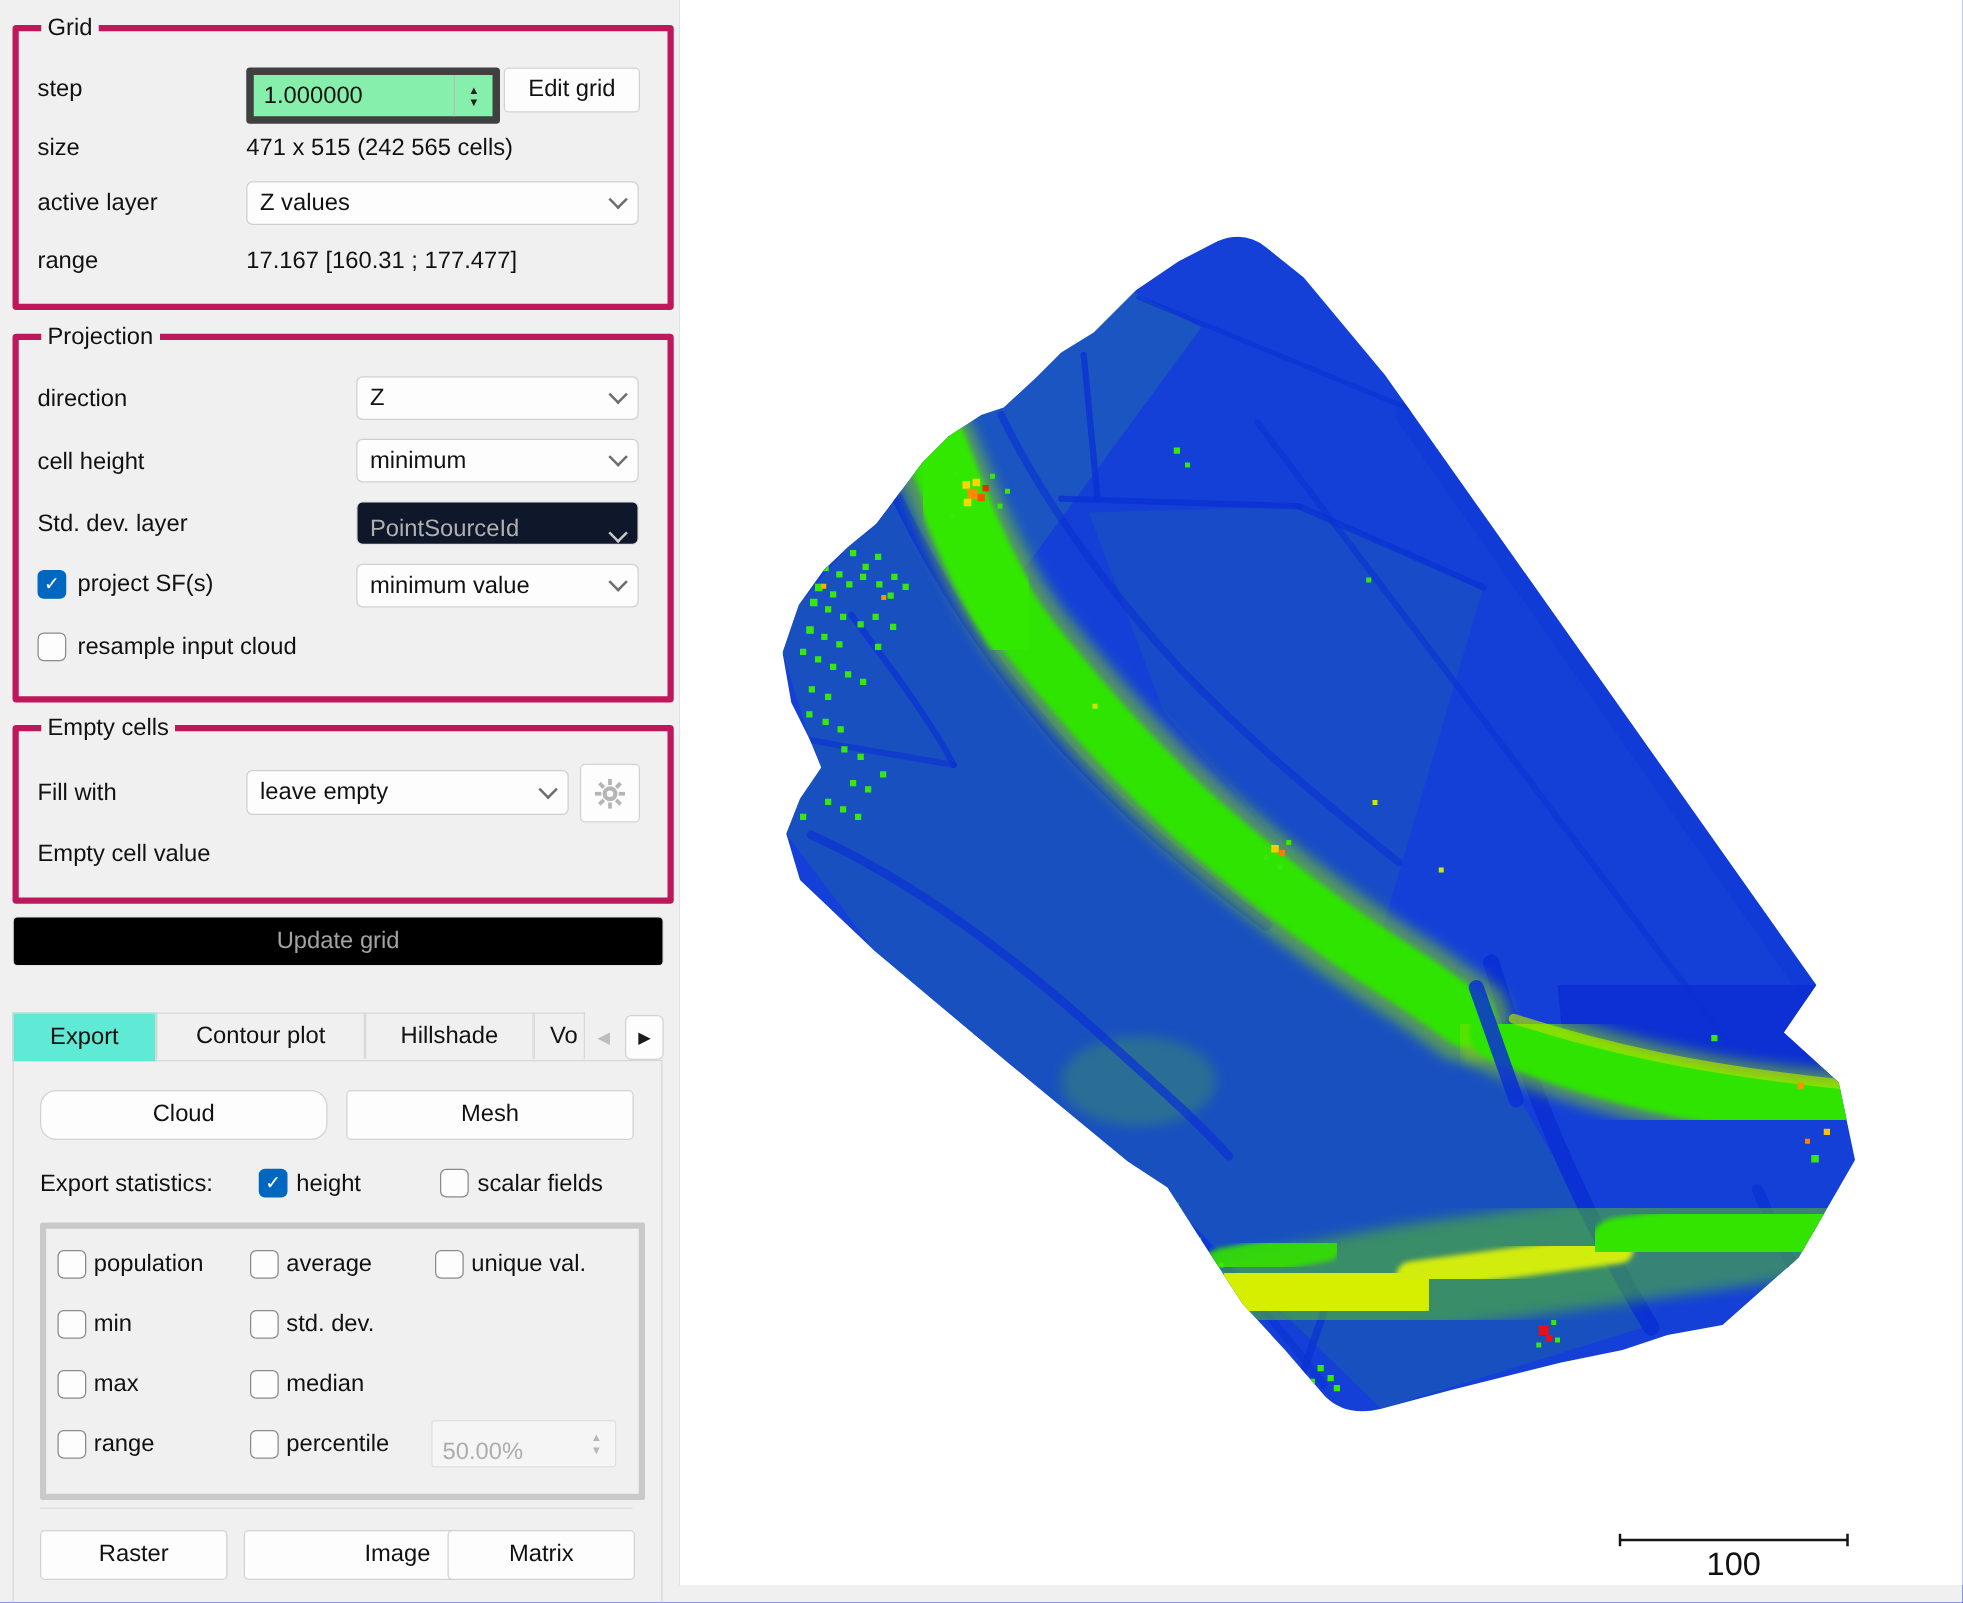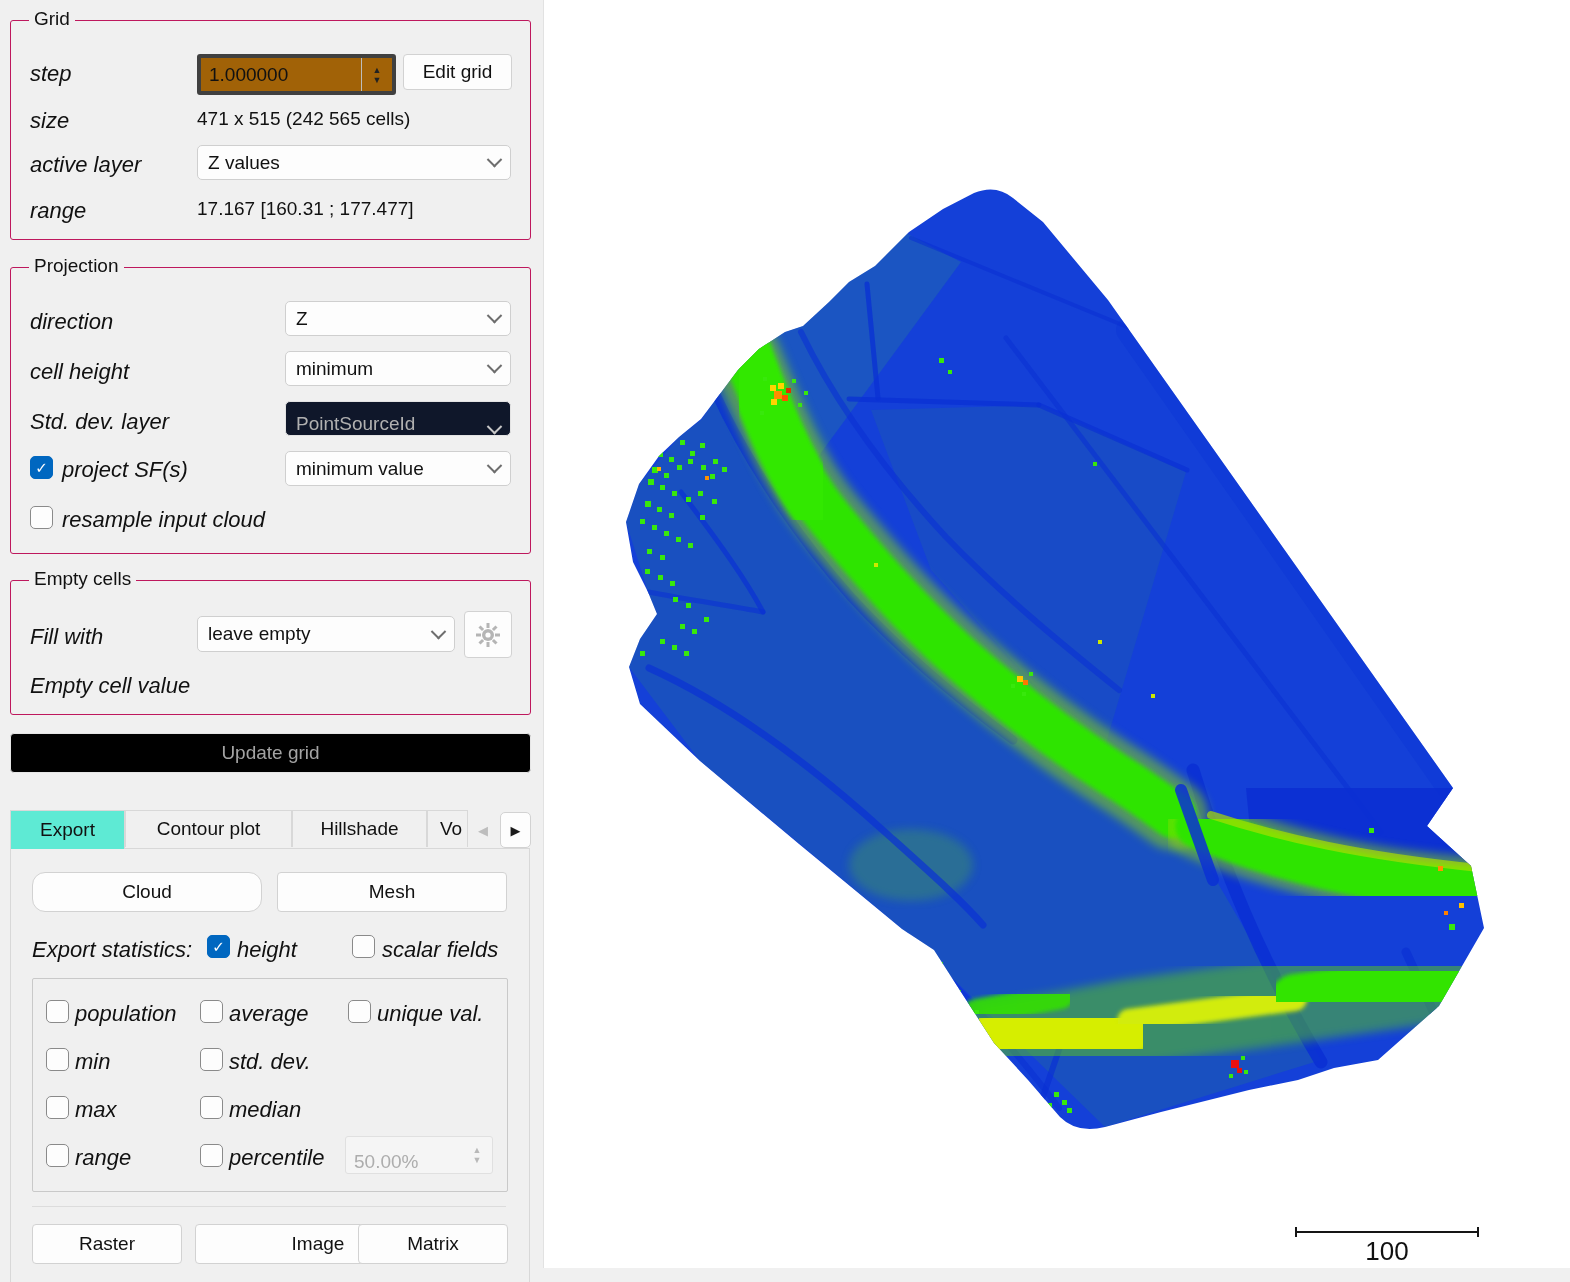--- a/index.html
+++ b/index.html
@@ -3,35 +3,35 @@
 <meta charset="utf-8">
 <style>
   html,body{margin:0;padding:0;}
   body{
     width:1570px;height:1282px;position:relative;overflow:hidden;
     background:#f0f0f0;
     font-family:"Liberation Sans","DejaVu Sans",sans-serif;
     color:#1a1a1a;font-size:19px;
   }
   
-  .gbox{position:absolute;border:1px solid #be185d;border-radius:3px;}
+  .gbox{position:absolute;border:5px solid #be185d;border-radius:3px;}
   .glabel{position:absolute;top:-13px;left:18px;background:#f0f0f0;padding:0 5px;font-size:19px;color:#111;}
-  .lbl{position:absolute;font-size:22px;color:#111;white-space:nowrap;font-style:italic;}
+  .lbl{position:absolute;font-size:19px;color:#111;white-space:nowrap;}
   .val{position:absolute;font-size:19px;color:#111;white-space:nowrap;}
   
   .combo{position:absolute;background:#fdfdfd;border:1px solid #cfcfcf;border-radius:5px;
     display:flex;align-items:center;padding:0 10px;font-size:19px;color:#111;}
   .combo .chev{margin-left:auto;width:9px;height:9px;border-right:2px solid #6e6e6e;border-bottom:2px solid #6e6e6e;
     transform:rotate(45deg) translate(-2px,-2px);}
   .combo.disabled{background:#0f172a;border-color:#e3e3e3;color:#b0b0b0;align-items:flex-end;}
   .combo.disabled .chev{border-color:#c8c8c8;}
   .btn{position:absolute;background:#fdfdfd;border:1px solid #d2d2d2;border-radius:4px;
     display:flex;align-items:center;justify-content:center;font-size:19px;color:#111;}
   .btn.disabled{background:#000000;border-color:#e6e6e6;color:#a3a3a3;}
-  .spinfield{position:absolute;background:#a16207;border:4px solid #404040;border-radius:3px;
+  .spinfield{position:absolute;background:#86efac;border:6px solid #404040;border-radius:3px;
     display:flex;align-items:center;font-size:19px;color:#111;}
   .spinfield .txt{padding-left:8px;}
   .spinbtns{margin-left:auto;width:30px;align-self:stretch;border-left:1px solid #bdbdbd;
     display:flex;flex-direction:column;align-items:center;justify-content:center;font-size:9px;line-height:10px;color:#222;}
   .spinfield.disabled{background:#f5f5f5;border:1px solid #e0e0e0;color:#adadad;}
   .spinfield.disabled .spinbtns{border-left:none;color:#b8b8b8;}
   .cb{position:absolute;width:21px;height:21px;border:1px solid #8a8a8a;border-radius:5px;background:#fdfdfd;
     display:flex;align-items:center;justify-content:center;}
   .cb.checked{background:#0067c0;border-color:#0067c0;color:#fff;font-size:15px;}
   .cb .mark{color:#fff;font-size:15px;line-height:1;}

